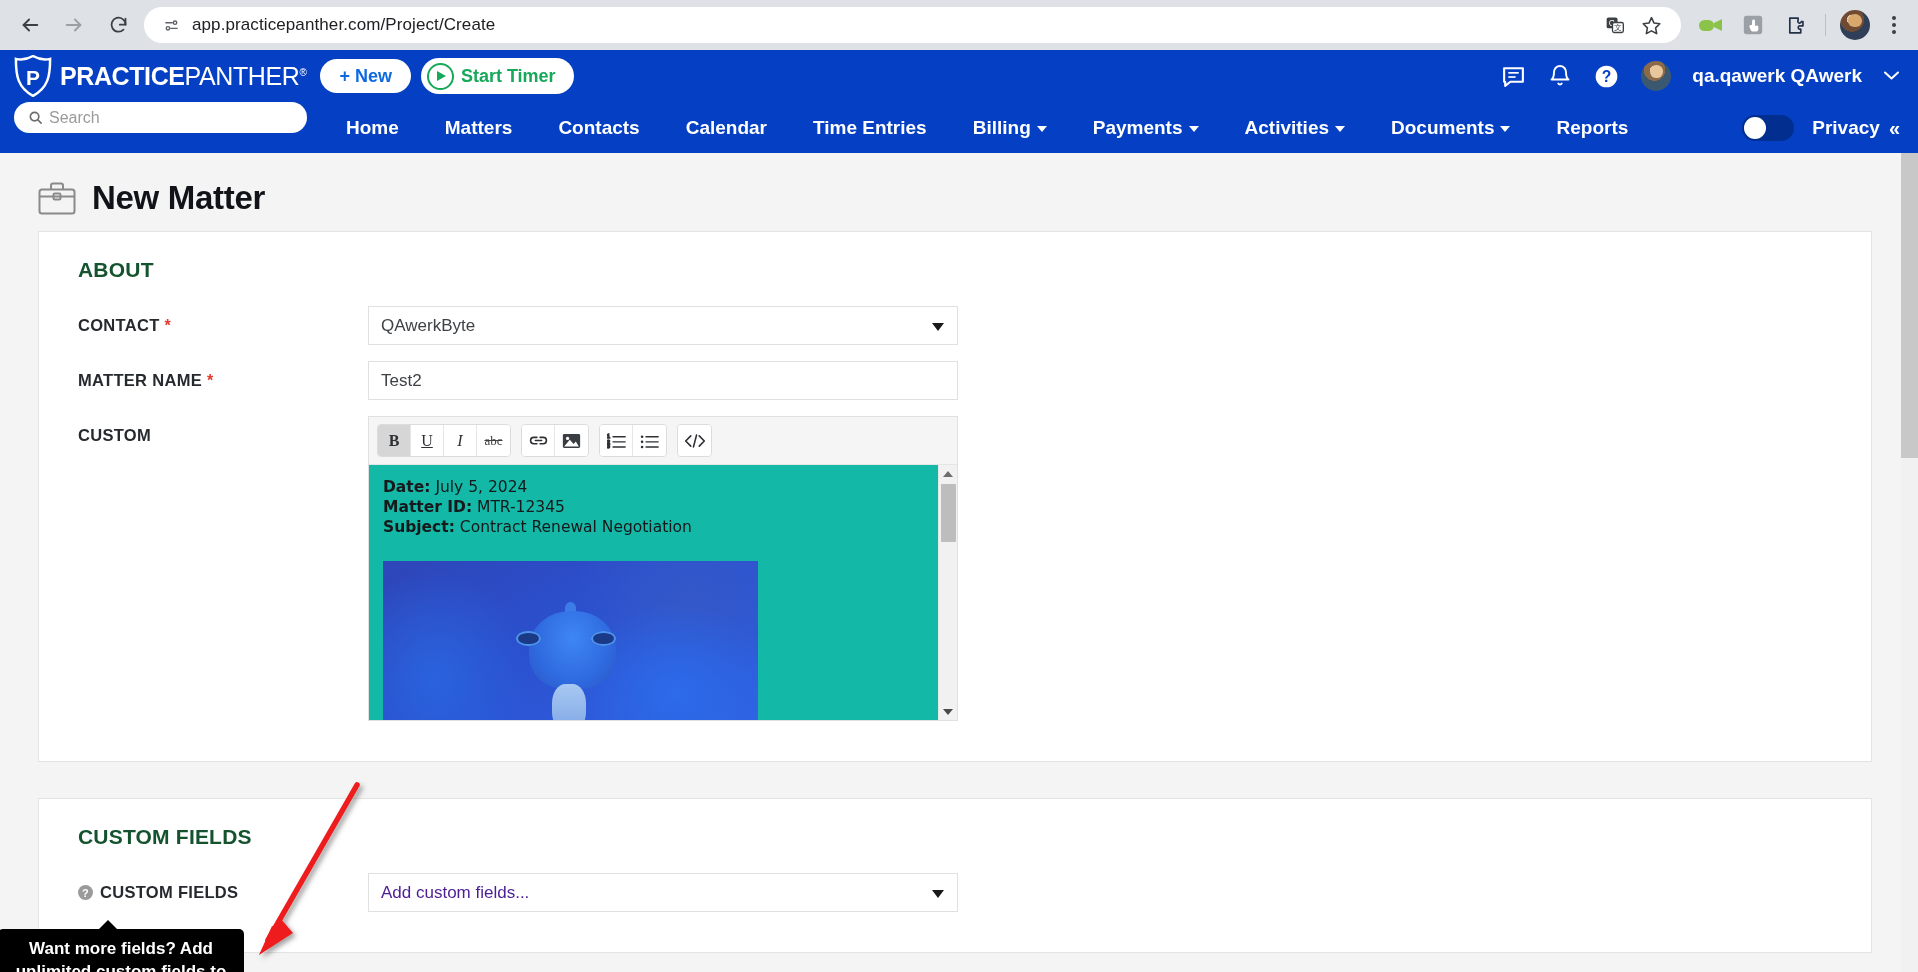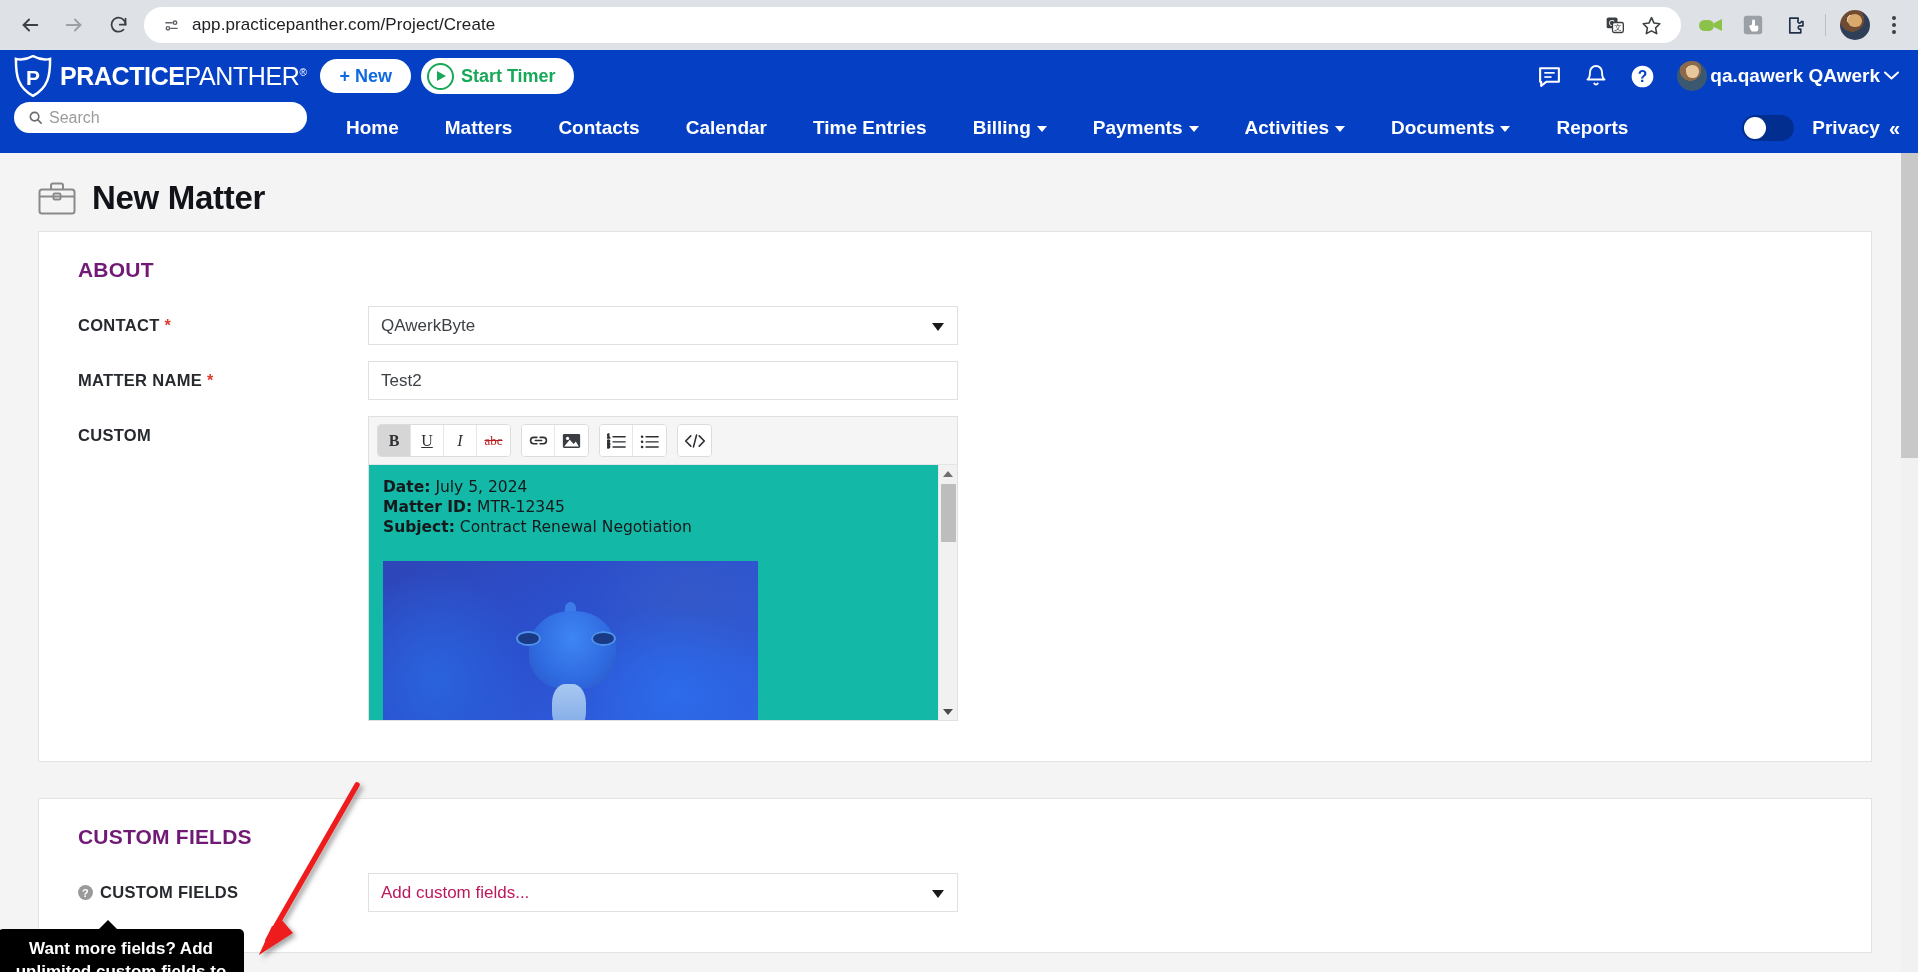--- a/index.html
+++ b/index.html
@@ -150,21 +150,21 @@
     border-bottom: 5.5px solid transparent;
     margin-left: 3px;
   }
 
   .header-right {
     margin-left: auto;
     display: flex; align-items: center; gap: 22px;
     color: #ffffff;
   }
   .hdr-icon { display: flex; align-items: center; justify-content: center; cursor: pointer; }
-  .user-chip { display: flex; align-items: center; gap: 3px; cursor: pointer; }
+  .user-chip { display: flex; align-items: center; gap: 21px; cursor: pointer; }
   .avatar-user {
     width: 30px; height: 30px; border-radius: 50%;
     background: radial-gradient(circle at 45% 30%, #f0d3ae 0 16%, #8a6a4a 17% 40%, #3a5870 41% 100%);
     position: relative; overflow: hidden; flex: 0 0 auto;
   }
   .avatar-user::after {
     content: "";
     position: absolute; left: 30%; top: 14%; width: 42%; height: 42%;
     border-radius: 50%;
     background: #e8c79c;
@@ -264,21 +264,21 @@
   }
 
   .card {
     background: #ffffff;
     border: 1px solid #e3e3e3;
     margin: 0 46px 0 38px;
     padding: 26px 0 24px 0;
   }
   .card.second { margin-top: 36px; }
   .section-title {
-    font-size: 21px; font-weight: 700; color: #701a75;
+    font-size: 21px; font-weight: 700; color: #14532d;
     letter-spacing: 0.2px;
     padding-left: 39px;
     margin-bottom: 24px;
   }
   .form-row {
     display: flex;
     align-items: flex-start;
     padding: 0 0 0 39px;
     margin-bottom: 16px;
   }
@@ -310,21 +310,21 @@
     width: 100%;
     height: 39px;
     border: 1px solid #e0e0e0;
     background: #ffffff;
     display: flex; align-items: center;
     padding: 0 12px;
     font-size: 17px;
     color: #3e4247;
     font-family: inherit;
   }
-  .control.placeholder-txt { color: #be185d; text-align: right; }
+  .control.placeholder-txt { color: #4c1d95; text-align: right; }
   .select-caret {
     position: absolute;
     right: 14px; top: 50%;
     margin-top: -3px;
     width: 0; height: 0;
     border-left: 6px solid transparent;
     border-right: 6px solid transparent;
     border-top: 8px solid #1a1a1a;
     pointer-events: none;
   }
@@ -356,21 +356,21 @@
     border-right: 1px solid #e6e6e6;
     cursor: pointer;
     background: #ffffff;
     font-family: "Liberation Serif", serif;
   }
   .ed-btn:last-child { border-right: none; }
   .ed-btn.active { background: #d6d6d6; }
   .ed-btn.bold { font-weight: 700; }
   .ed-btn.underline { text-decoration: underline; }
   .ed-btn.italic { font-style: italic; }
-  .ed-btn.strike { text-decoration: line-through; font-size: 13px; color: #b91c1c; }
+  .ed-btn.strike { text-decoration: line-through; font-size: 13px; color: #404040; }
   .ed-btn.code { font-family: "Liberation Sans", sans-serif; font-size: 14px; }
 
   .editor-body {
     height: 255px;
     position: relative;
     overflow: hidden;
     background: #14b8a6;
   }
   .editor-content {
     padding: 12px 14px;

